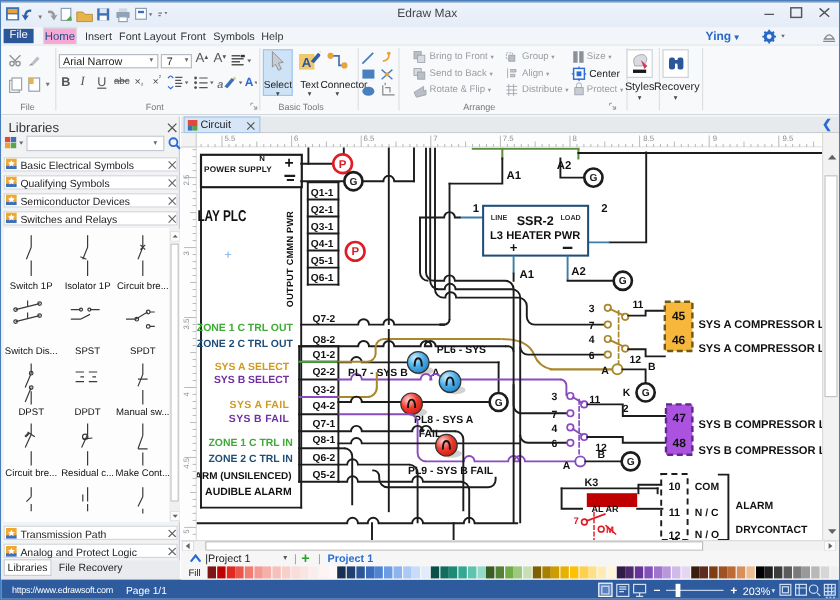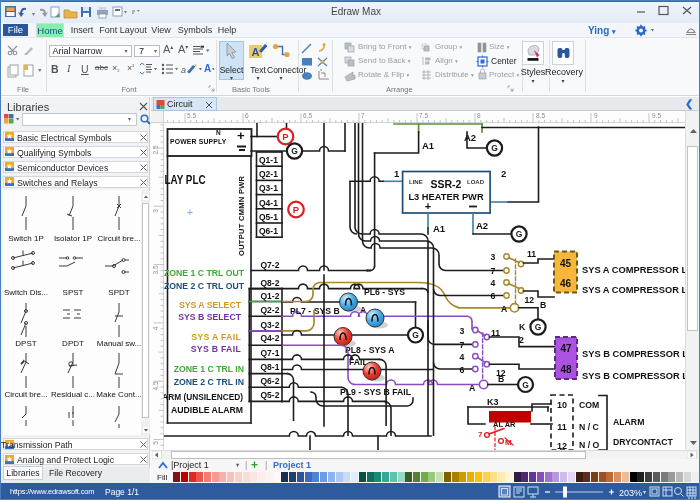--- a/index.html
+++ b/index.html
@@ -28,24 +28,24 @@
 <path d="M128 7h3M128 9h2" stroke="#777" stroke-width="1"></path>
     <path d="M133 6l2.5 0-1.2 2z" fill="#777"></path>
 </svg>
 <svg class="abs" style="left:630px;top:2px" width="68" height="17" viewBox="0 0 68 17">
     <path d="M6 9h8" stroke="#555" stroke-width="1.2"></path>
     <rect x="28" y="3.5" width="9" height="8" fill="none" stroke="#555" stroke-width="1.2"></rect>
     <path d="M52 4l8 7m0-7l-8 7" stroke="#555" stroke-width="1.2"></path>
   </svg>
 <div class="abs" style="left:0;top:22px;width:700px;height:14px;background:#f2f5f9"></div>
 <div class="abs" style="left:2px;top:23px;width:25px;height:12px;background:#2b579a;color:#fff;font-size:9.5px;text-align:center;line-height:12px">File</div>
-<div class="abs" style="left:35px;top:22px;width:28px;height:14px;background:#86efac;border:1px solid #d5dae0;border-bottom:none;color:#1e4e8c;font-size:9.5px;text-align:center;line-height:14px">Home</div>
+<div class="abs" style="left:35px;top:22px;width:28px;height:14px;background:#f9a8d4;border:1px solid #d5dae0;border-bottom:none;color:#1e4e8c;font-size:9.5px;text-align:center;line-height:14px">Home</div>
 <div class="abs" style="left:68px;top:23px;width:26px;height:13px;color:#333;font-size:9px;text-align:center;line-height:13px;white-space:nowrap">Insert</div>
 <div class="abs" style="left:95px;top:23px;width:54px;height:13px;color:#333;font-size:9px;text-align:center;line-height:13px;white-space:nowrap">Font Layout</div>
-<div class="abs" style="left:148px;top:23px;width:24px;height:13px;color:#333;font-size:9px;text-align:center;line-height:13px;white-space:nowrap">View</div>
+<div class="abs" style="left:148px;top:23px;width:24px;height:13px;color:#333;font-size:9px;text-align:center;line-height:13px;white-space:nowrap">Front</div>
 <div class="abs" style="left:176px;top:23px;width:36px;height:13px;color:#333;font-size:9px;text-align:center;line-height:13px;white-space:nowrap">Symbols</div>
 <div class="abs" style="left:214px;top:23px;width:24px;height:13px;color:#333;font-size:9px;text-align:center;line-height:13px;white-space:nowrap">Help</div>
 <div class="abs" style="left:587px;top:24px;font-size:10px;color:#2868c8;font-weight:bold">Ying <span style="font-size:7px">▾</span></div>
 <svg class="abs" style="left:633px;top:23px" width="65" height="13" viewBox="0 0 65 13">
     <g fill="#2868c8">
       <circle cx="7" cy="6.5" r="4.6"></circle>
       <circle cx="7" cy="6.5" r="2" fill="#f2f5f9"></circle>
       <path d="M7 0.8v2M7 10.2v2M1.3 6.5h2M10.7 6.5h2M3 2.5l1.4 1.4M9.6 9.1l1.4 1.4M11 2.5 9.6 3.9M4.4 9.1 3 10.5" stroke="#2868c8" stroke-width="1.6"></path>
     </g>
     <path d="M17 5l3 0-1.5 2.5z" fill="#666"></path>
@@ -317,21 +317,21 @@
     <text x="72" y="207" font-size="8" fill="#111" text-anchor="middle" font-family="Liberation Sans,sans-serif">Residual c...</text>
     <text x="118" y="207" font-size="8" fill="#111" text-anchor="middle" font-family="Liberation Sans,sans-serif">Make Cont...</text>
     <path d="M25 216v8 M21 228l4-4 M25 230v6 M72 216v8 M68 222v6 M72 222v6 M72 230v6 M118 216v8 M118 224l-4 8 M118 234v4" stroke="#3a3a3a" stroke-width="1" fill="none"></path>
   </svg>
 <div class="abs" style="left:2px;top:437px;width:145px;height:12px;background:#fff;border:1px solid #d3d6da"></div>
 <svg class="abs" style="left:4px;top:438.5px" width="9" height="9">
     <rect width="9" height="6" fill="#f0a830"></rect>
     <rect y="6" width="9" height="3" fill="#3f6fb5"></rect>
     <path d="M4.5 1.5l0.9 1.8 2 .2-1.5 1.3.5 2-1.9-1.1-1.9 1.1.5-2-1.5-1.3 2-.2z" fill="#fff"></path>
   </svg>
-<div class="abs" style="left:0;top:439px;font-size:8.7px;color:#222">Transmission Path</div>
+<div class="abs" style="left:16px;top:439px;font-size:8.7px;color:#222">Transmission Path</div>
 <svg class="abs" style="left:139px;top:440px" width="7" height="7">
     <path d="M0.5 0.5l6 6M6.5 0.5l-6 6" stroke="#666" stroke-width="1"></path>
   </svg>
 <div class="abs" style="left:2px;top:452px;width:145px;height:12px;background:#fff;border:1px solid #d3d6da"></div>
 <svg class="abs" style="left:4px;top:453.5px" width="9" height="9">
     <rect width="9" height="6" fill="#f0a830"></rect>
     <rect y="6" width="9" height="3" fill="#3f6fb5"></rect>
     <path d="M4.5 1.5l0.9 1.8 2 .2-1.5 1.3.5 2-1.9-1.1-1.9 1.1.5-2-1.5-1.3 2-.2z" fill="#fff"></path>
   </svg>
 <div class="abs" style="left:16px;top:454px;font-size:8.7px;color:#222">Analog and Protect Logic</div>

